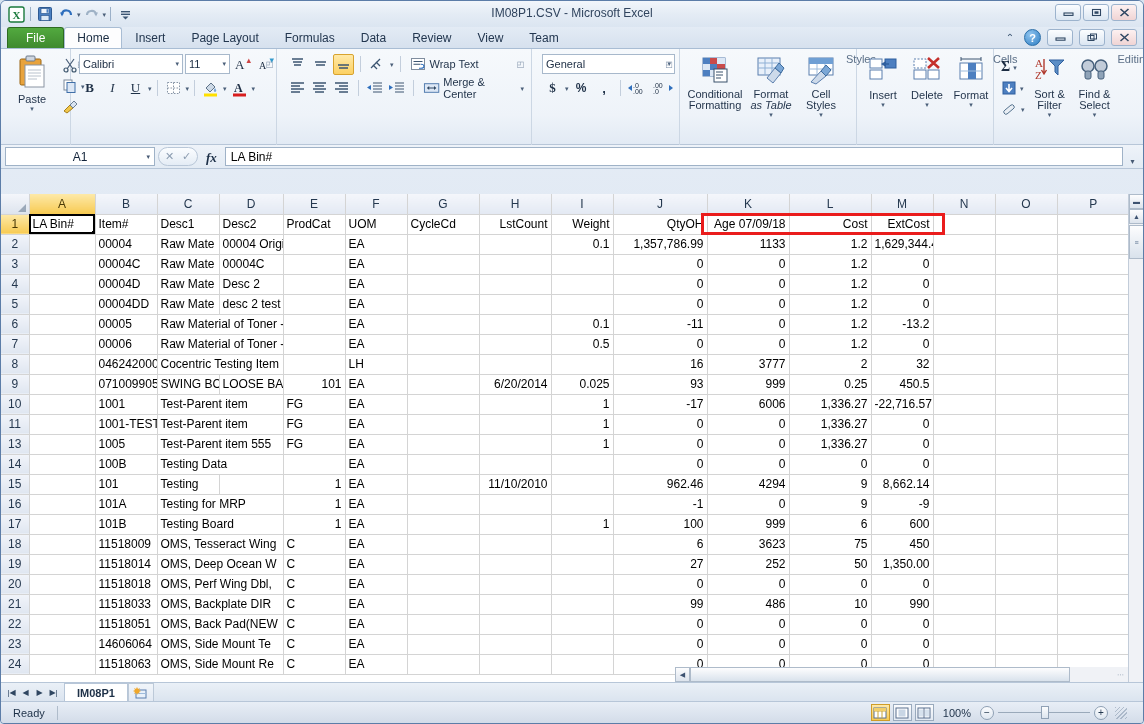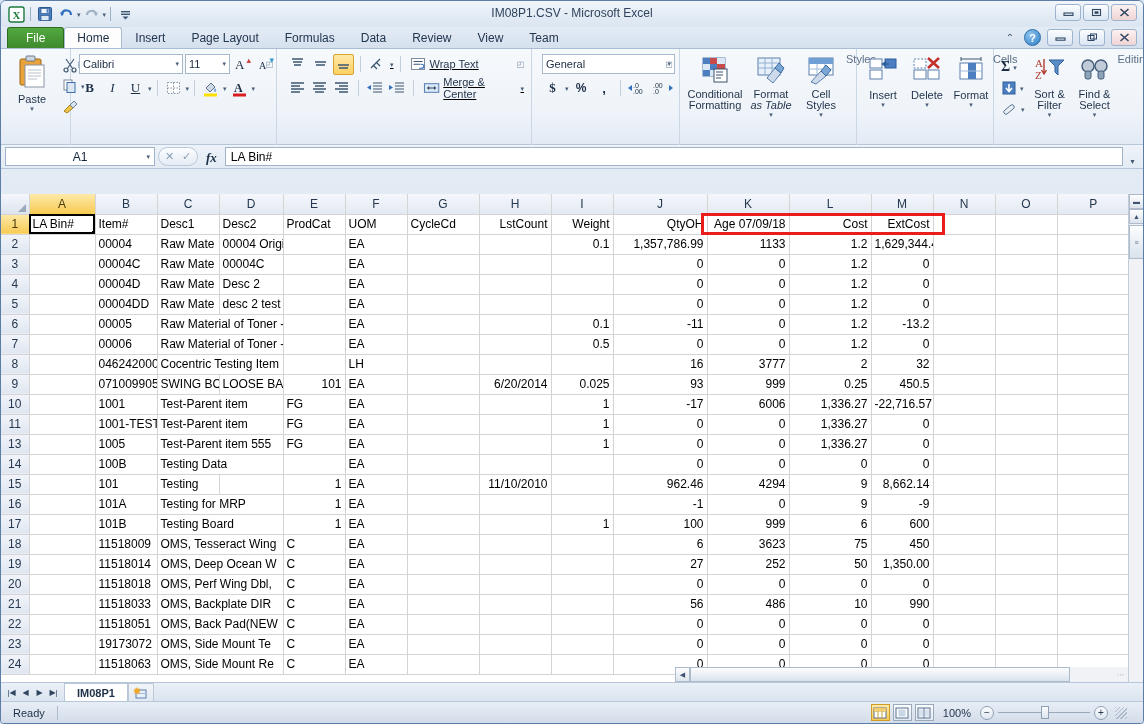--- a/index.html
+++ b/index.html
@@ -352,21 +352,21 @@
           </div>
           <span class="arr">▾</span>
         </div>
       </div>
       <div class="glabel">
         <span class="dlg">◰</span>
       </div>
     </div>
 
     <div class="group" style="width:255px;">
-      <div class="gbody" style="flex-direction:column;text-decoration:underline;">
+      <div class="gbody" style="flex-direction:column;">
         <div class="row" style="padding-left:6px;">
           <div class="tbtn">
             <svg width="17" height="16" viewBox="0 0 17 16">
                 <g stroke="#3c5571" stroke-width="1.4">
                   <path d="M3 3h11M4 6h9M5 9h7"></path>
                 </g>
               </svg>
           </div>
           <div class="tbtn">
             <svg width="17" height="16" viewBox="0 0 17 16">
@@ -1068,21 +1068,21 @@
           <tr>
             <td class="rowh">21</td>
             <td></td>
             <td>11518033</td>
             <td colspan="2" style="border-right: 1px solid rgb(212, 212, 212);">OMS, Backplate DIR </td>
             <td>C</td>
             <td>EA</td>
             <td></td>
             <td class="num"></td>
             <td class="num"></td>
-            <td class="num">56</td>
+            <td class="num">99</td>
             <td class="num">486</td>
             <td class="num">10</td>
             <td class="num">990</td>
             <td></td>
             <td></td>
             <td></td>
           </tr>
           <tr>
             <td class="rowh">22</td>
             <td></td>
@@ -1097,21 +1097,21 @@
             <td class="num">0</td>
             <td class="num">0</td>
             <td class="num">0</td>
             <td></td>
             <td></td>
             <td></td>
           </tr>
           <tr>
             <td class="rowh">23</td>
             <td></td>
-            <td>19173072</td>
+            <td>14606064</td>
             <td colspan="2" style="border-right: 1px solid rgb(212, 212, 212);">OMS, Side Mount Te</td>
             <td>C</td>
             <td>EA</td>
             <td></td>
             <td class="num"></td>
             <td class="num"></td>
             <td class="num">0</td>
             <td class="num">0</td>
             <td class="num">0</td>
             <td class="num">0</td>

